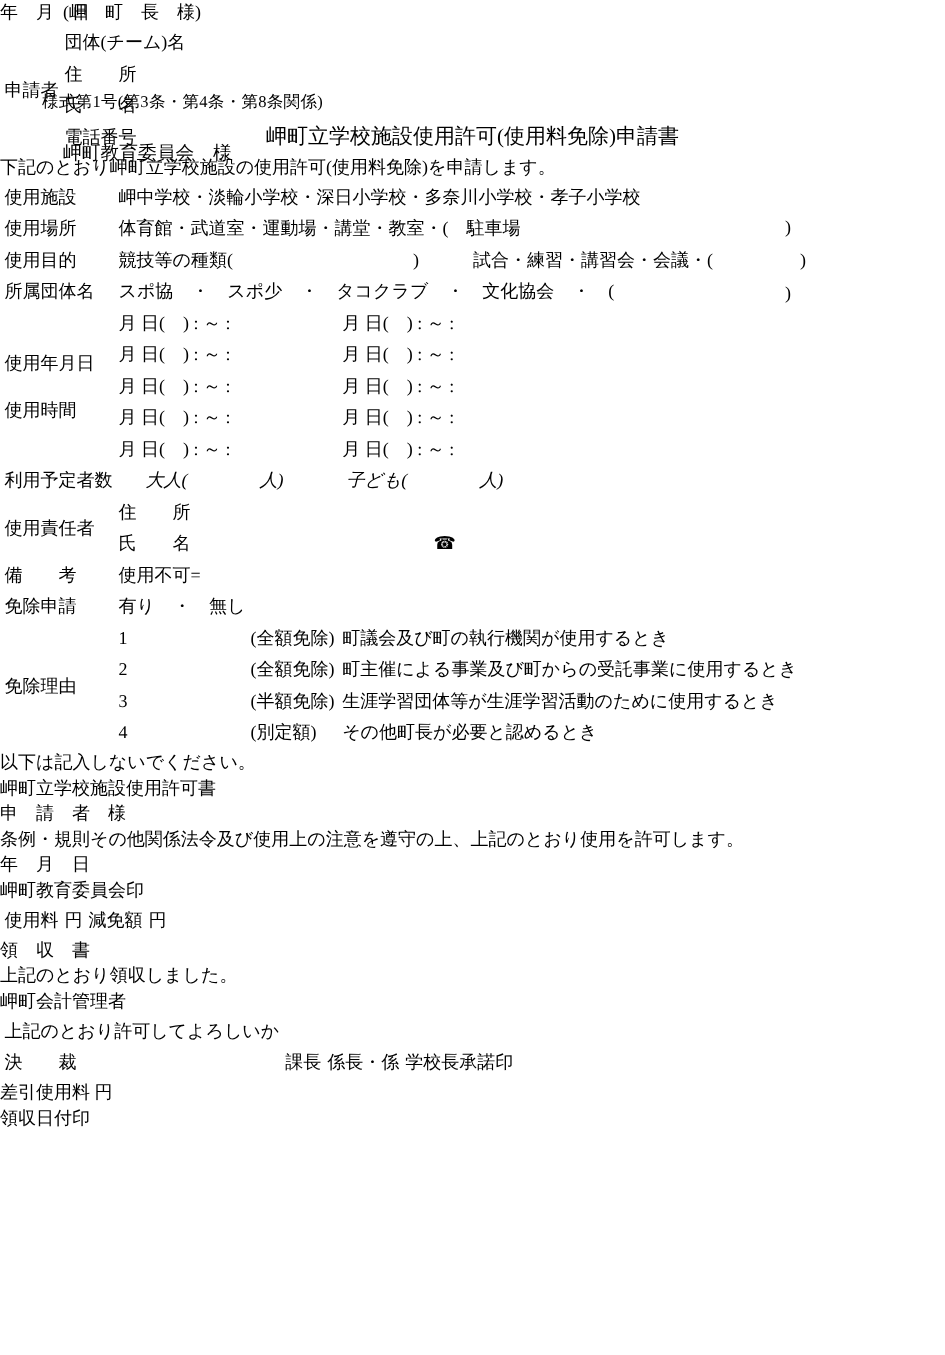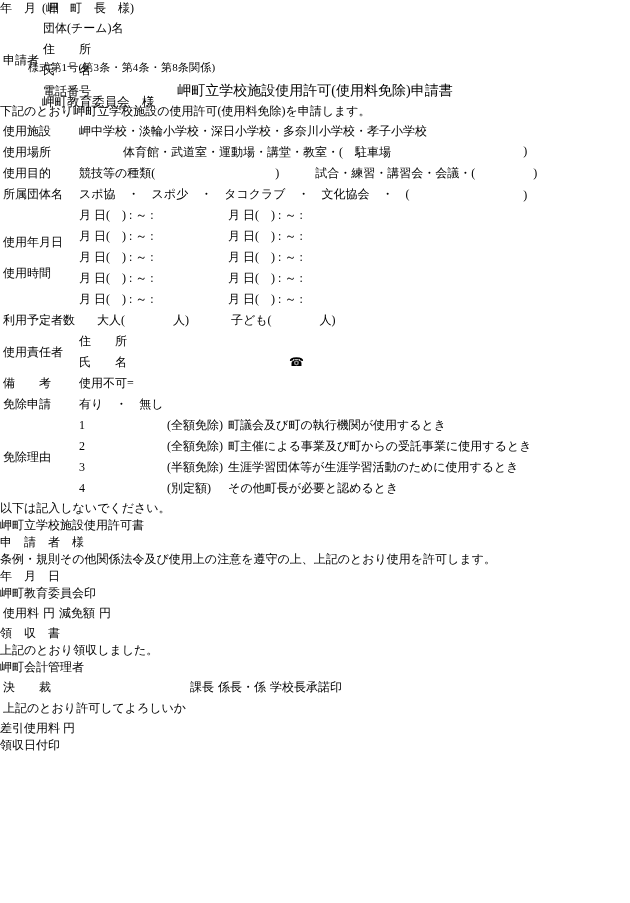--- a/index.html
+++ b/index.html
@@ -133,21 +133,21 @@
 
   <table class="maintbl">
     <tbody>
         <tr>
       <td class="lbl">使用施設</td>
       <td class="val" colspan="3">岬中学校・淡輪小学校・深日小学校・多奈川小学校・孝子小学校</td>
     </tr>
     <tr>
       <td class="lbl">使用場所</td>
       <td class="val" colspan="3">
-        <div style="display:flex;justify-content:space-between;padding-right:10px;margin-left:44px;">
+        <div style="display:flex;justify-content:space-between;padding-right:10px;">
           <span>体育館・武道室・運動場・講堂・教室・(　駐車場</span>
           <span>)</span>
         </div>
       </td>
     </tr>
     <tr>
       <td class="lbl">使用目的</td>
       <td class="val" colspan="3">
         <div style="display:flex;align-items:center;">
           <span>競技等の種類(</span>
@@ -274,21 +274,21 @@
           <span class="d-c1">:</span>
           <span class="d-t">～</span>
           <span class="d-c2">:</span>
         </div>
       </td>
     </tr>
 
     <tr>
       <td class="lbl">利用予定者数</td>
       <td class="val" colspan="3">
-        <div style="display:flex;padding-left:18px;">
+        <div style="display:flex;padding-left:18px;font-style:italic;">
           <span>大人(　　　　人)</span>
           <span style="display:inline-block;width:42px;"></span>
           <span>子ども(　　　　人)</span>
         </div>
       </td>
     </tr>
 
     <tr>
       <td class="lbl" rowspan="2">使用責任者</td>
       <td class="ctr" style="width:84px;">住　　所</td>
@@ -361,30 +361,30 @@
 
     <div class="receipt">
       <div class="rc-title">領　収　書</div>
       <div>上記のとおり領収しました。</div>
       <div>岬町会計管理者</div>
     </div>
 
     <table class="apprtbl">
       <tbody>
           <tr>
+        <td class="apprtxt">上記のとおり許可してよろしいか</td>
+        <td class="apprtxt"></td>
+        <td class="apprtxt"></td>
+        <td class="apprtxt"></td>
+      </tr>
+      <tr>
         <td class="ap-c1">決　　裁</td>
         <td class="ap-c2">課長</td>
         <td class="ap-c3">係長・係</td>
         <td class="ap-c4">学校長承諾印</td>
-      </tr>
-      <tr>
-        <td class="apprtxt">上記のとおり許可してよろしいか</td>
-        <td class="apprtxt"></td>
-        <td class="apprtxt"></td>
-        <td class="apprtxt"></td>
       </tr>
     </tbody>
       </table>
 
     <div class="netbox">
       <div class="netbox-in">
         <span>差引使用料</span>
         <span>円</span>
       </div>
     </div>

